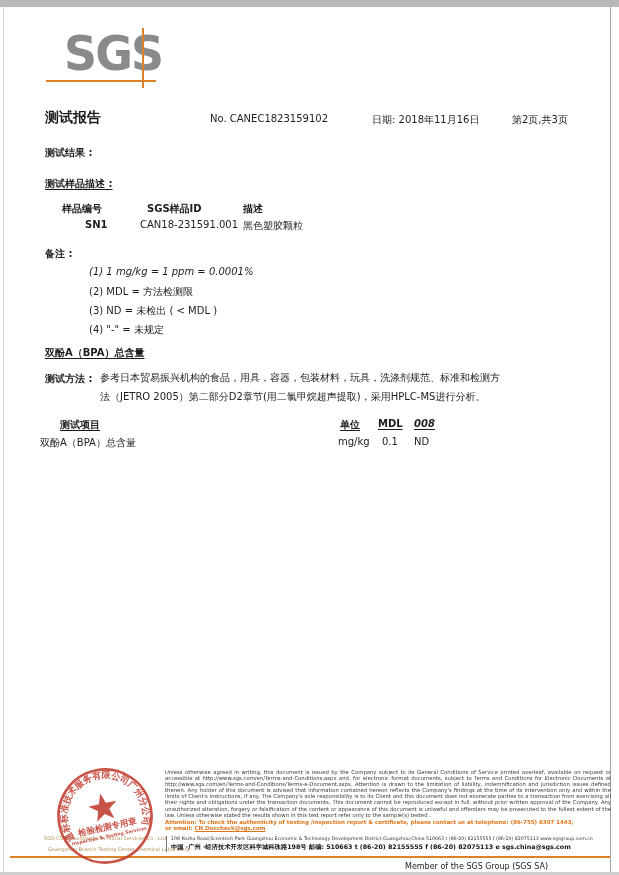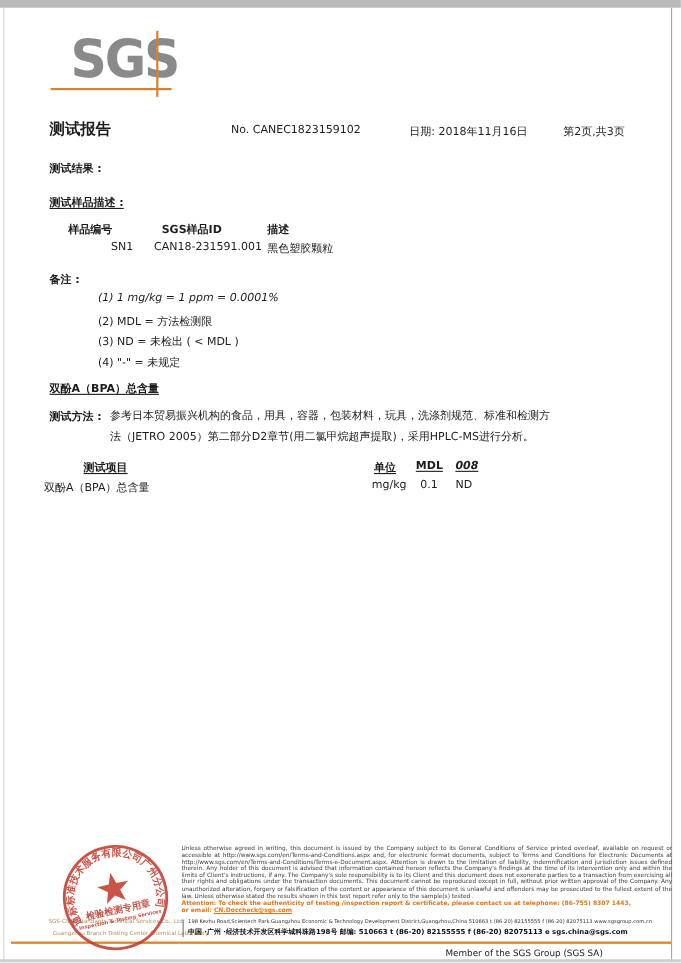--- a/index.html
+++ b/index.html
@@ -77,36 +77,36 @@
   <div class="abs meta" style="left:210px; top:113px;">No. CANEC1823159102</div>
   <div class="abs meta" style="left:372px; top:113px;">日期: 2018年11月16日</div>
   <div class="abs meta" style="left:512px; top:113px;">第2页,共3页</div>
 
   <div class="abs body-txt bold" style="left:45px; top:146px;">测试结果 :</div>
 
   <div class="abs body-txt bold ul" style="left:45px; top:177px;text-align:center;">测试样品描述 :</div>
   <div class="abs body-txt bold" style="left:62px; top:202px;">样品编号</div>
   <div class="abs body-txt bold" style="left:147px; top:202px;">SGS样品ID</div>
   <div class="abs body-txt bold" style="left:243px; top:202px;">描述</div>
-  <div class="abs body-txt" style="left:101px; top:219px;">SN1</div>
+  <div class="abs body-txt" style="left:85px; top:219px;font-weight:bold;">SN1</div>
   <div class="abs body-txt" style="left:140px; top:219px;">CAN18-231591.001</div>
   <div class="abs body-txt" style="left:243px; top:219px;">黑色塑胶颗粒</div>
 
   <div class="abs body-txt bold" style="left:45px; top:247px;">备注 :</div>
   <div class="abs body-txt" style="left:89px; top:266px;font-style:italic;">(1) 1 mg/kg = 1 ppm = 0.0001%</div>
   <div class="abs body-txt" style="left:89px; top:285px;">(2) MDL = 方法检测限</div>
   <div class="abs body-txt" style="left:89px; top:304px;">(3) ND = 未检出 ( &lt; MDL )</div>
   <div class="abs body-txt" style="left:89px; top:323px;">(4) "-" = 未规定</div>
 
   <div class="abs body-txt bold ul" style="left:45px; top:346px;">双酚A（BPA）总含量</div>
   <div class="abs body-txt bold" style="left:45px; top:372px;">测试方法 :</div>
   <div class="abs body-txt" style="left:100px; top:371px;">参考日本贸易振兴机构的食品，用具，容器，包装材料，玩具，洗涤剂规范、标准和检测方</div>
   <div class="abs body-txt" style="left:100px; top:390px;">法（JETRO 2005）第二部分D2章节(用二氯甲烷超声提取)，采用HPLC-MS进行分析。</div>
 
-  <div class="abs body-txt bold ul" style="left:76px; top:418px;">测试项目</div>
+  <div class="abs body-txt bold ul" style="left:60px; top:418px;">测试项目</div>
   <div class="abs body-txt bold ul" style="left:340px; top:418px;">单位</div>
   <div class="abs body-txt bold ul" style="left:378px; top:418px;">MDL</div>
   <div class="abs body-txt bold ul italic" style="left:414px; top:418px;">008</div>
   <div class="abs body-txt" style="left:40px; top:436px;">双酚A（BPA）总含量</div>
   <div class="abs body-txt" style="left:338px; top:436px;text-align:right;">mg/kg</div>
   <div class="abs body-txt" style="left:382px; top:436px;">0.1</div>
   <div class="abs body-txt" style="left:414px; top:436px;">ND</div>
 
   <div class="abs disclaimer">Unless otherwise agreed in writing, this document is issued by the Company subject to its General Conditions of Service printed overleaf, available on request or accessible at http://www.sgs.com/en/Terms-and-Conditions.aspx and, for electronic format documents, subject to Terms and Conditions for Electronic Documents at http://www.sgs.com/en/Terms-and-Conditions/Terms-e-Document.aspx. Attention is drawn to the limitation of liability, indemnification and jurisdiction issues defined therein. Any holder of this document is advised that information contained hereon reflects the Company's findings at the time of its intervention only and within the limits of Client's instructions, if any. The Company's sole responsibility is to its Client and this document does not exonerate parties to a transaction from exercising all their rights and obligations under the transaction documents. This document cannot be reproduced except in full, without prior written approval of the Company. Any unauthorized alteration, forgery or falsification of the content or appearance of this document is unlawful and offenders may be prosecuted to the fullest extent of the law. Unless otherwise stated the results shown in this test report refer only to the sample(s) tested .</div>
 

